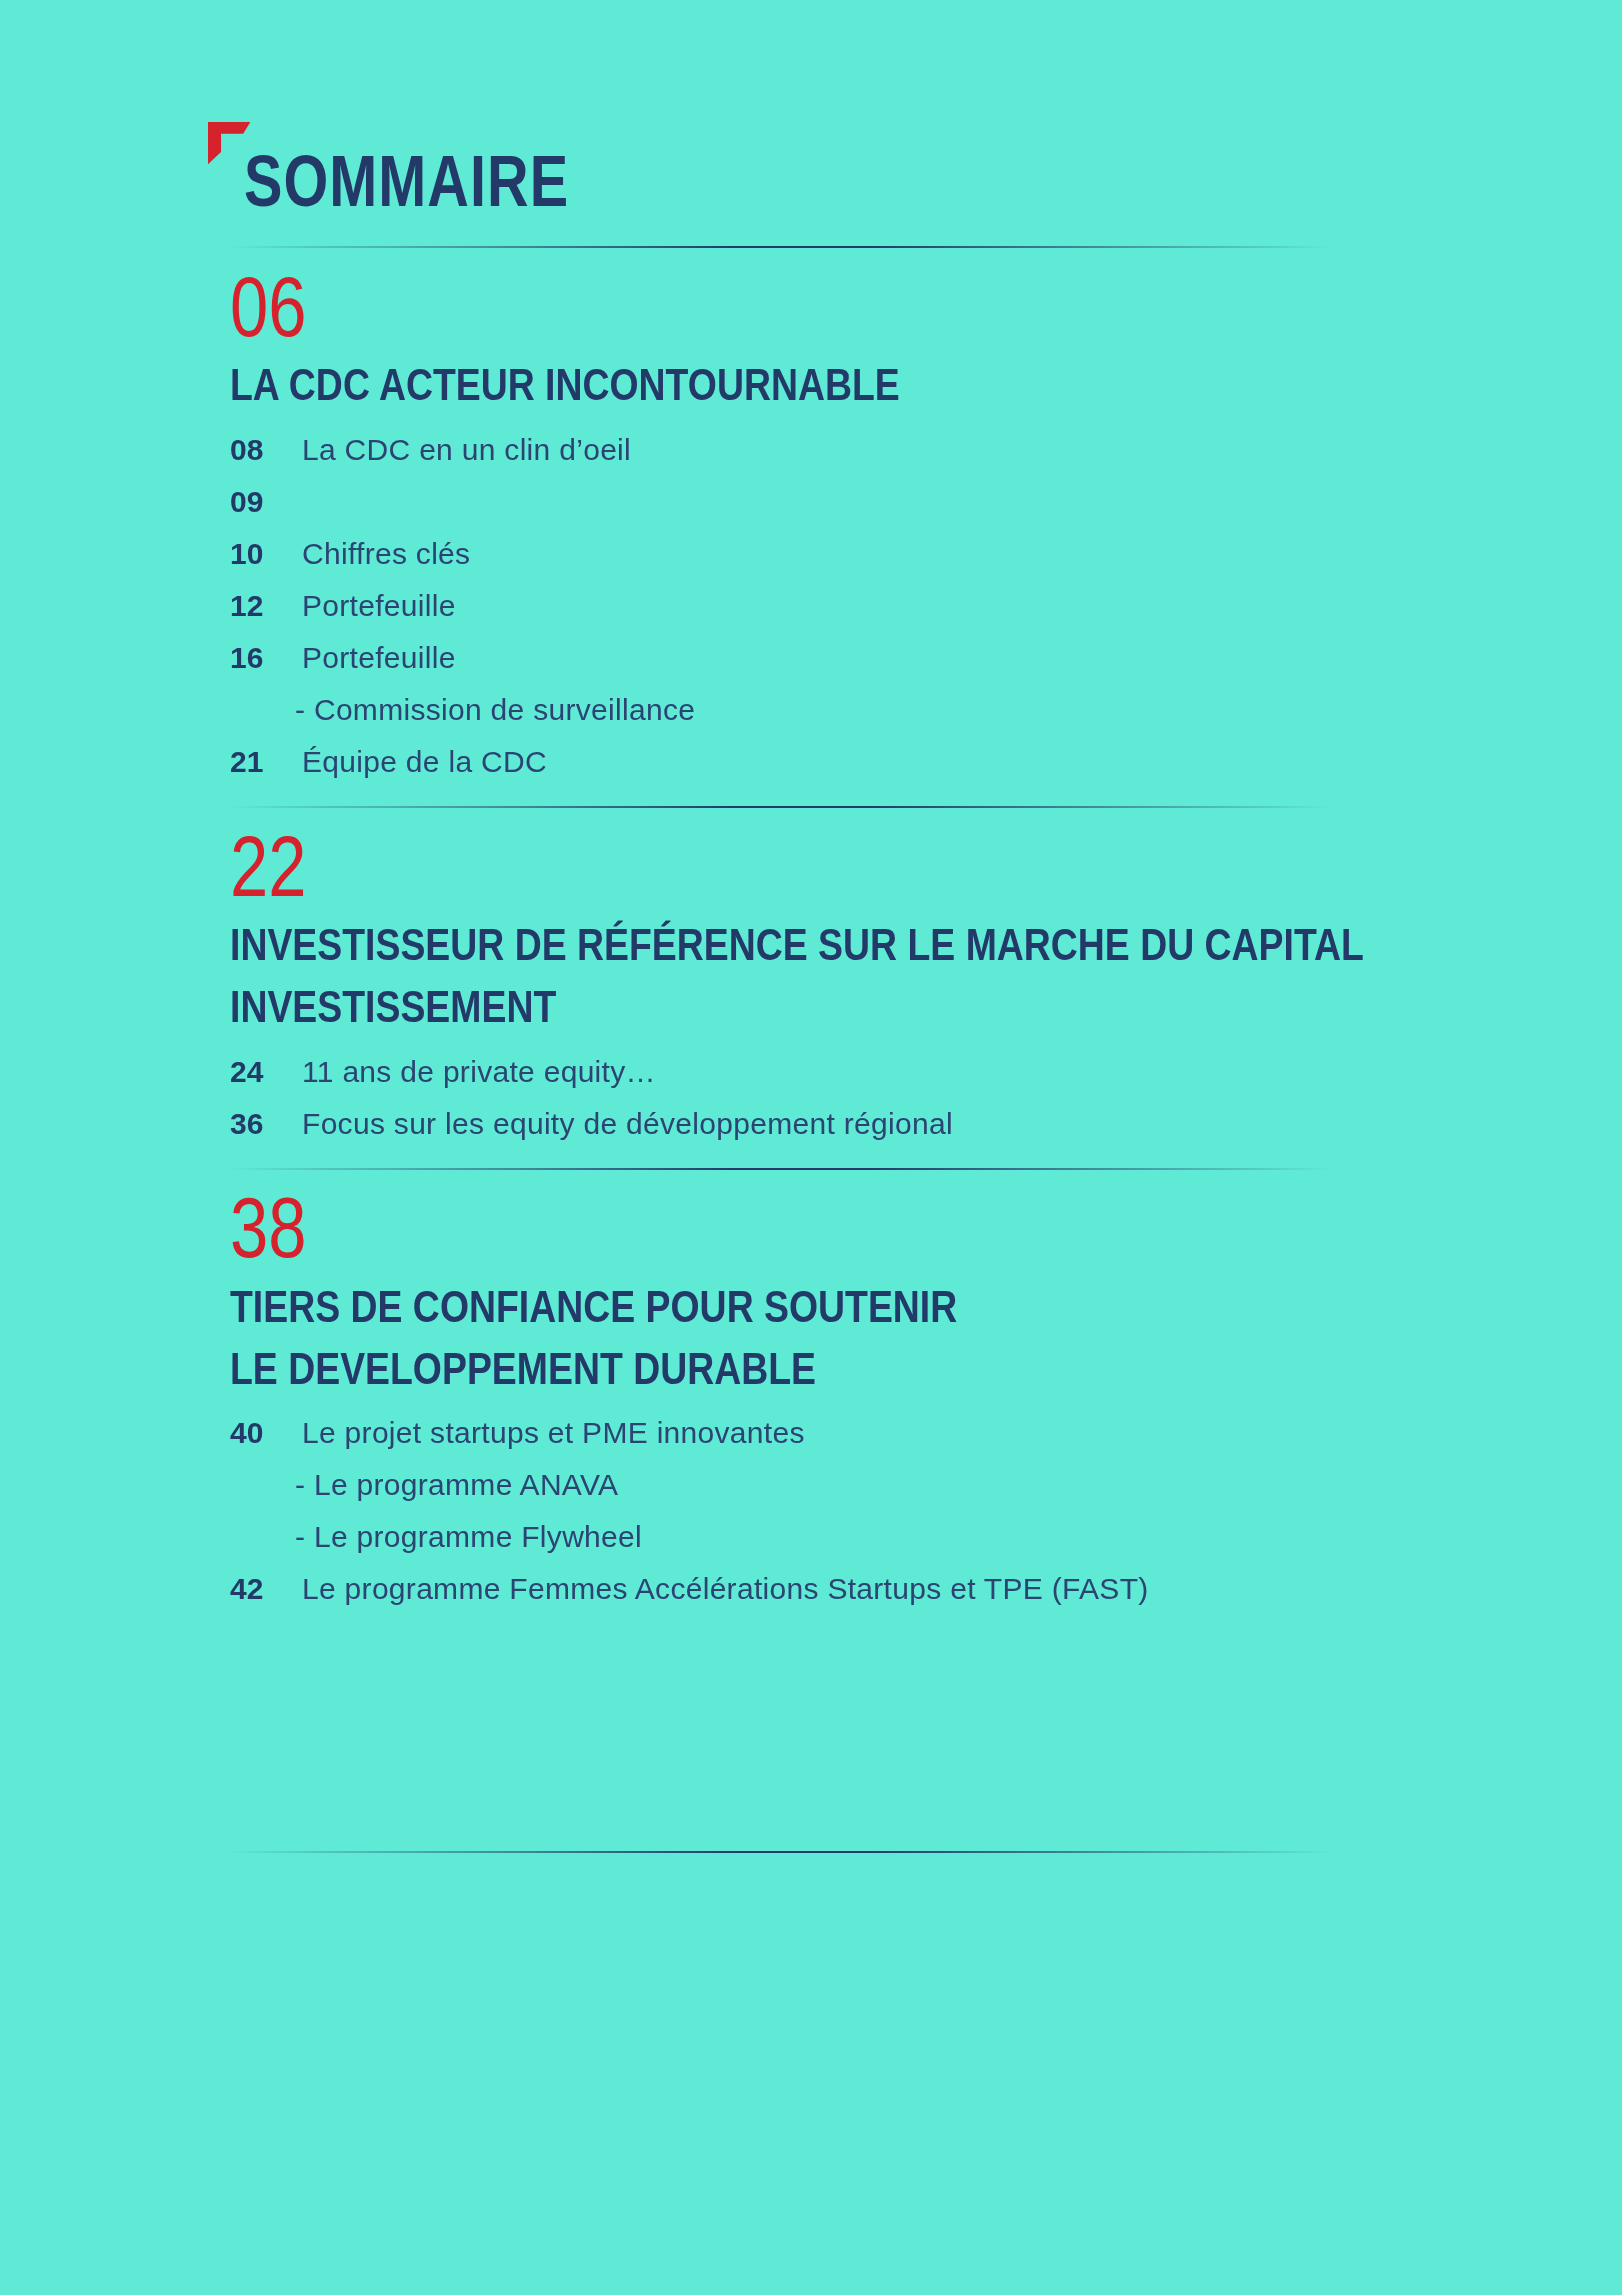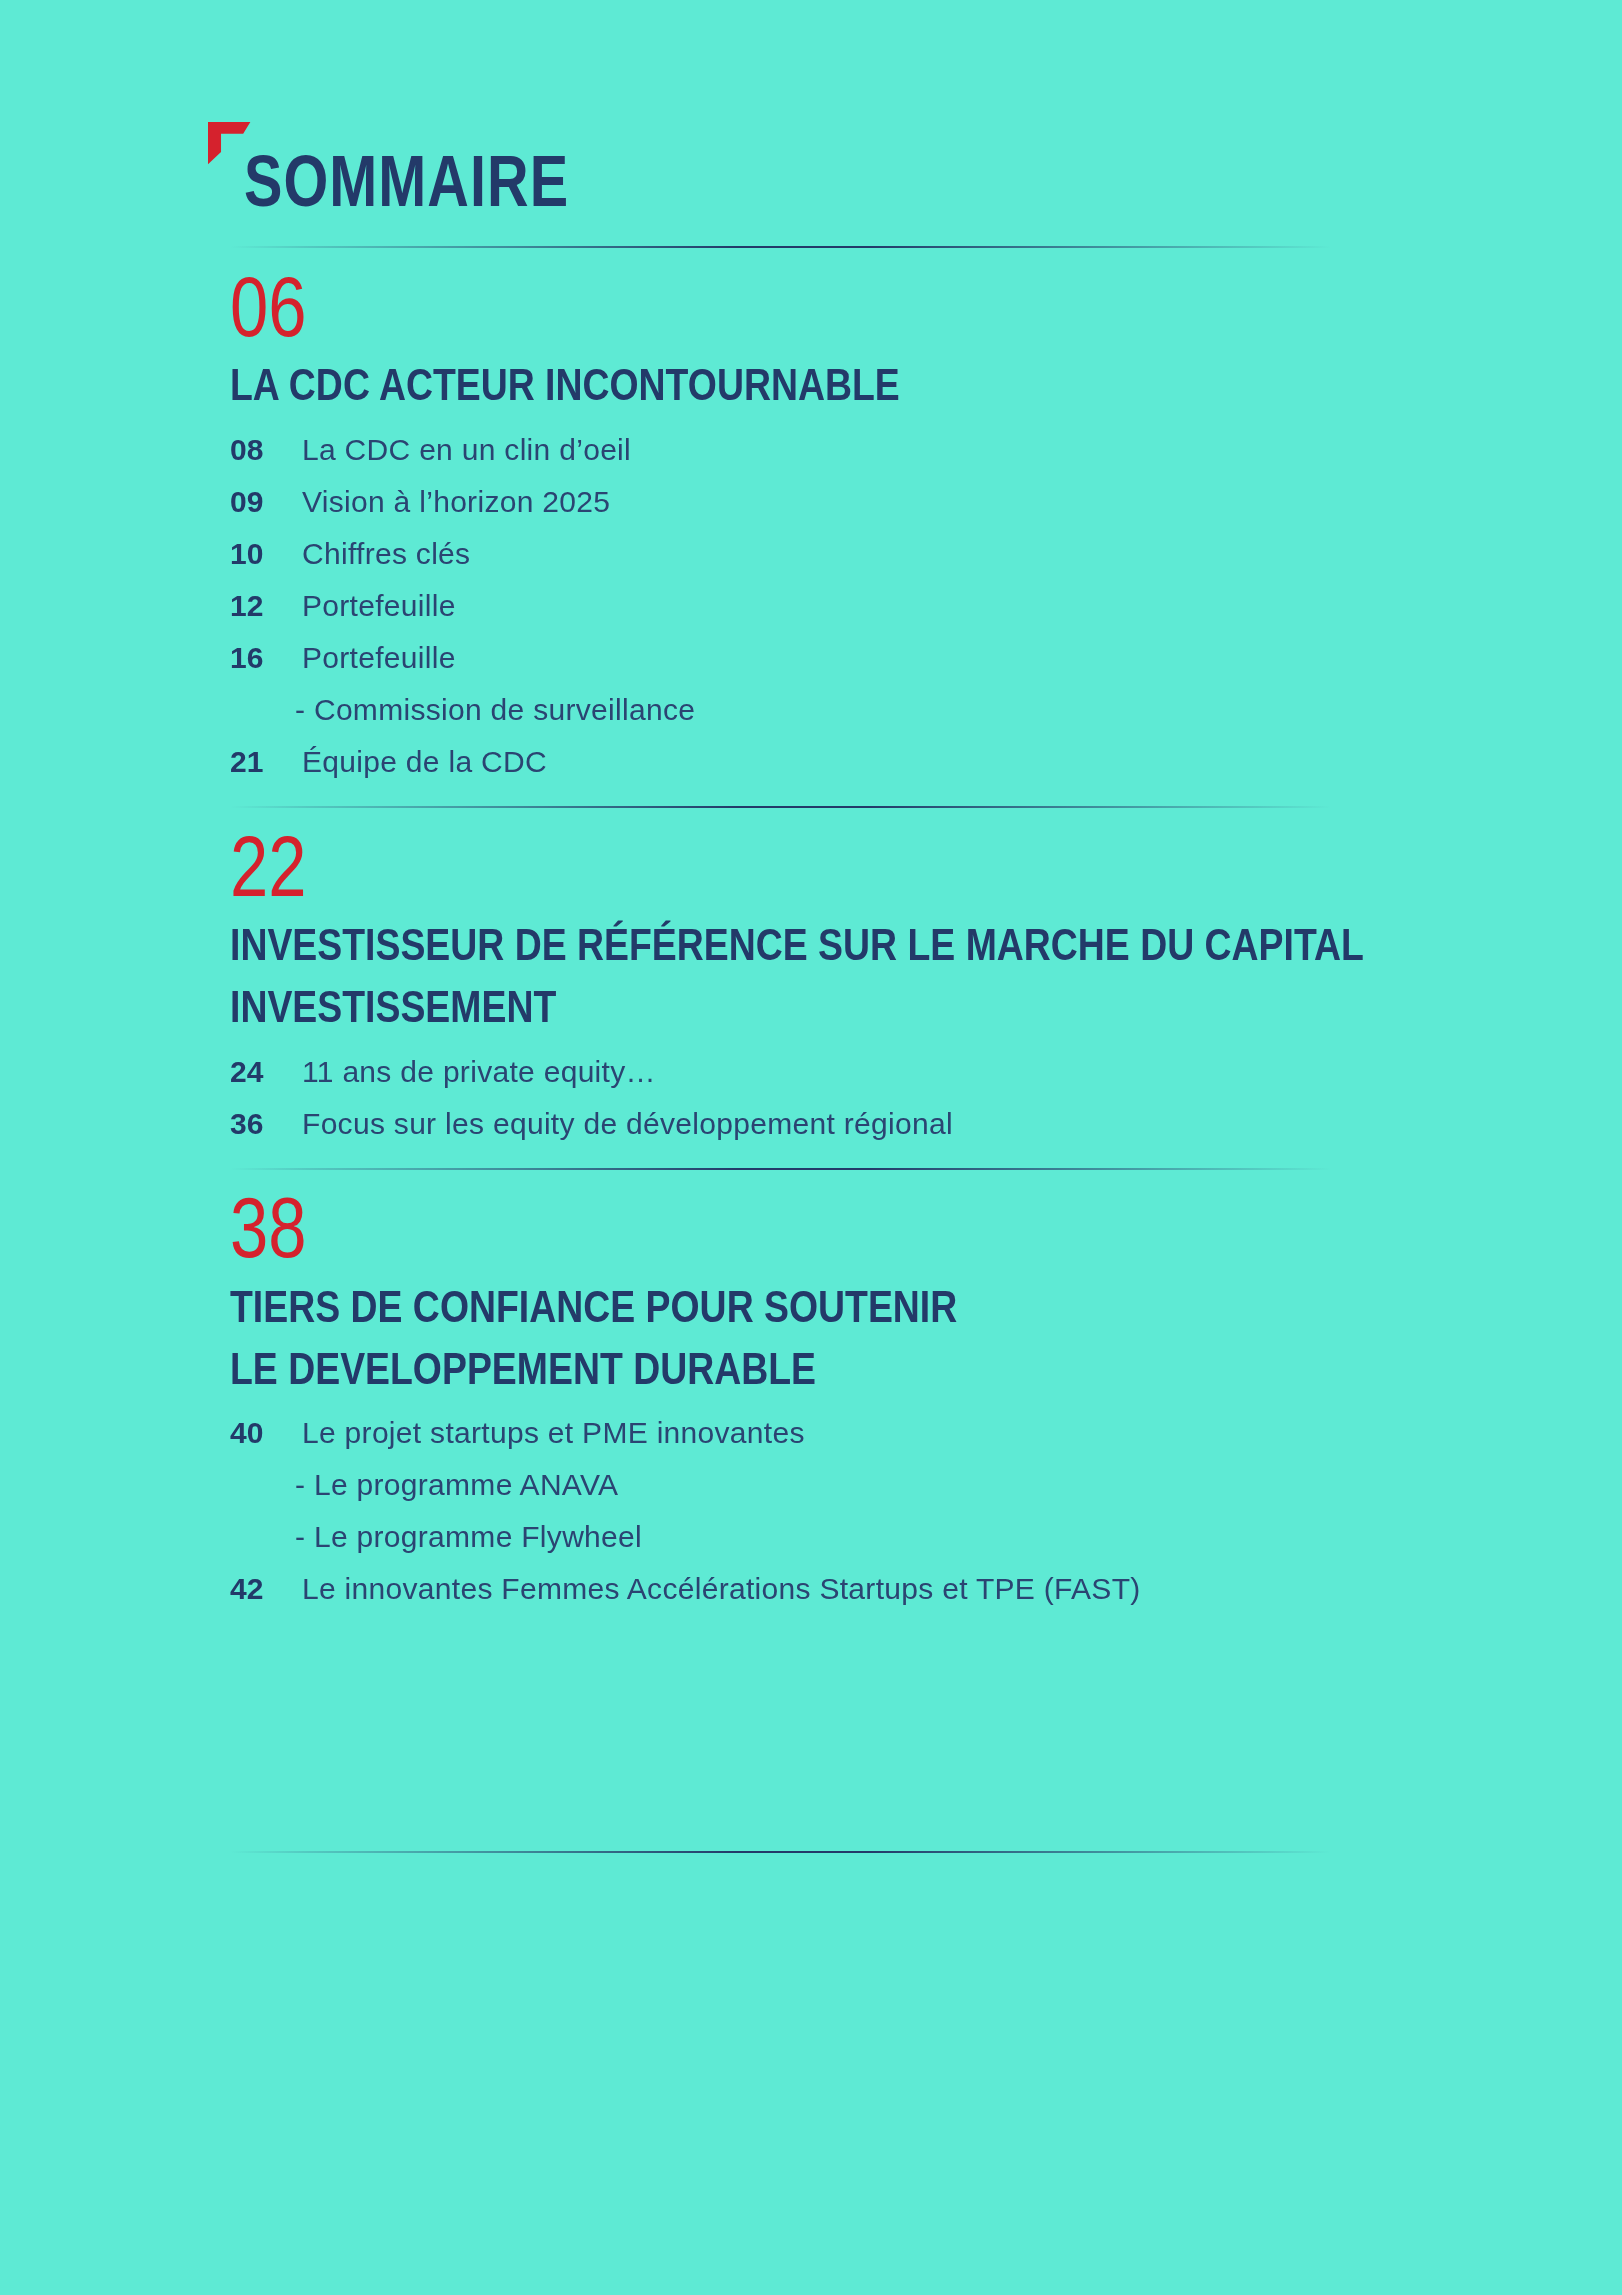--- a/index.html
+++ b/index.html
@@ -123,21 +123,20 @@
             <div class="title-line">LA CDC ACTEUR INCONTOURNABLE</div>
           </h2>
     <ul class="toc-list">
   <li class="toc-item">
     <span class="item-num">08</span>
     <span class="item-label">La CDC en un clin d’oeil</span>
   </li>
 
   <li class="toc-item">
     <span class="item-num">09</span>
-    <span class="item-label">Vision à l’horizon 2025</span>
   </li>
 
   <li class="toc-item">
     <span class="item-num">10</span>
     <span class="item-label">Chiffres clés</span>
   </li>
 
   <li class="toc-item">
     <span class="item-num">12</span>
     <span class="item-label">Portefeuille</span>
@@ -202,21 +201,21 @@
   </li>
 
 
   <li class="toc-item sub">
 
     <span class="item-label">- Le programme Flywheel</span>
   </li>
 
   <li class="toc-item">
     <span class="item-num">42</span>
-    <span class="item-label">Le innovantes Femmes Accélérations Startups et TPE (FAST)</span>
+    <span class="item-label">Le programme Femmes Accélérations Startups et TPE (FAST)</span>
   </li>
 </ul>
 
   </section>
 </div>
 
     <div class="rule rule-bottom"></div>
   </div>
 </div>
 

